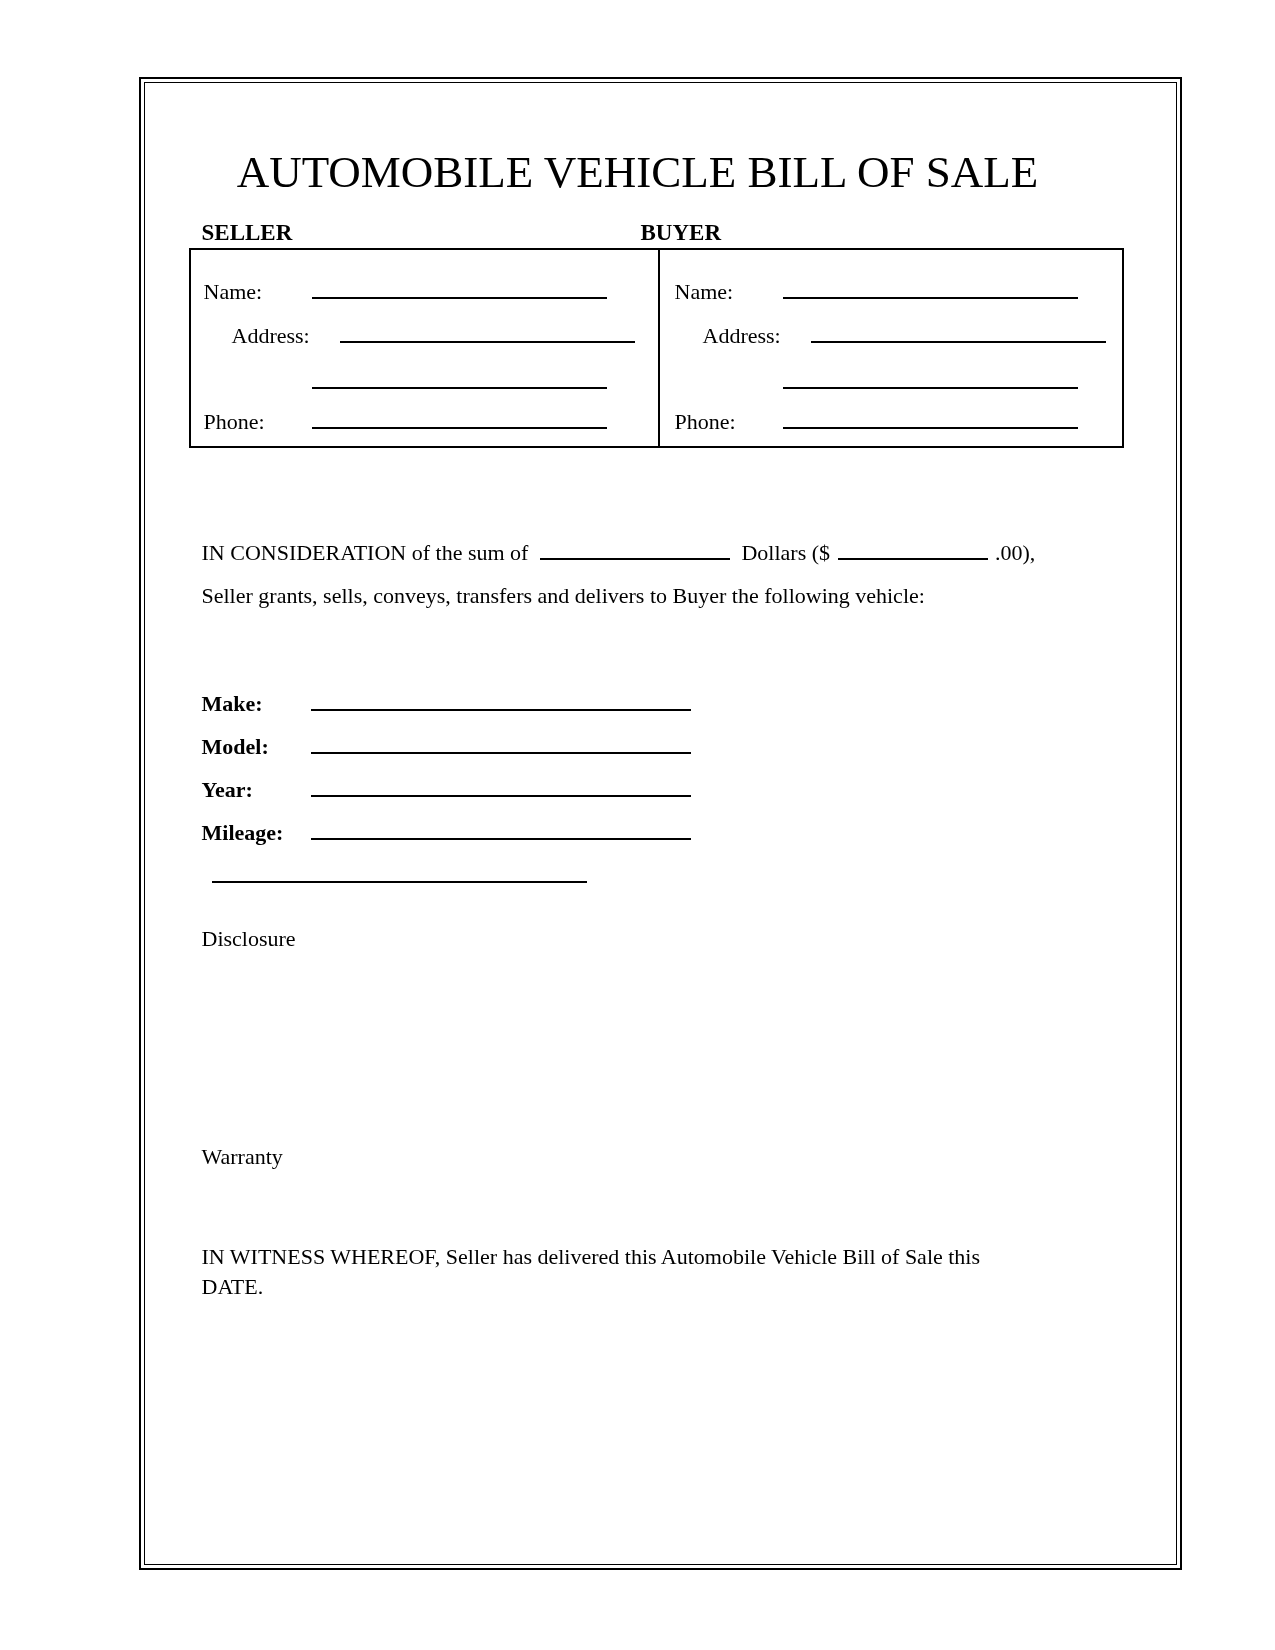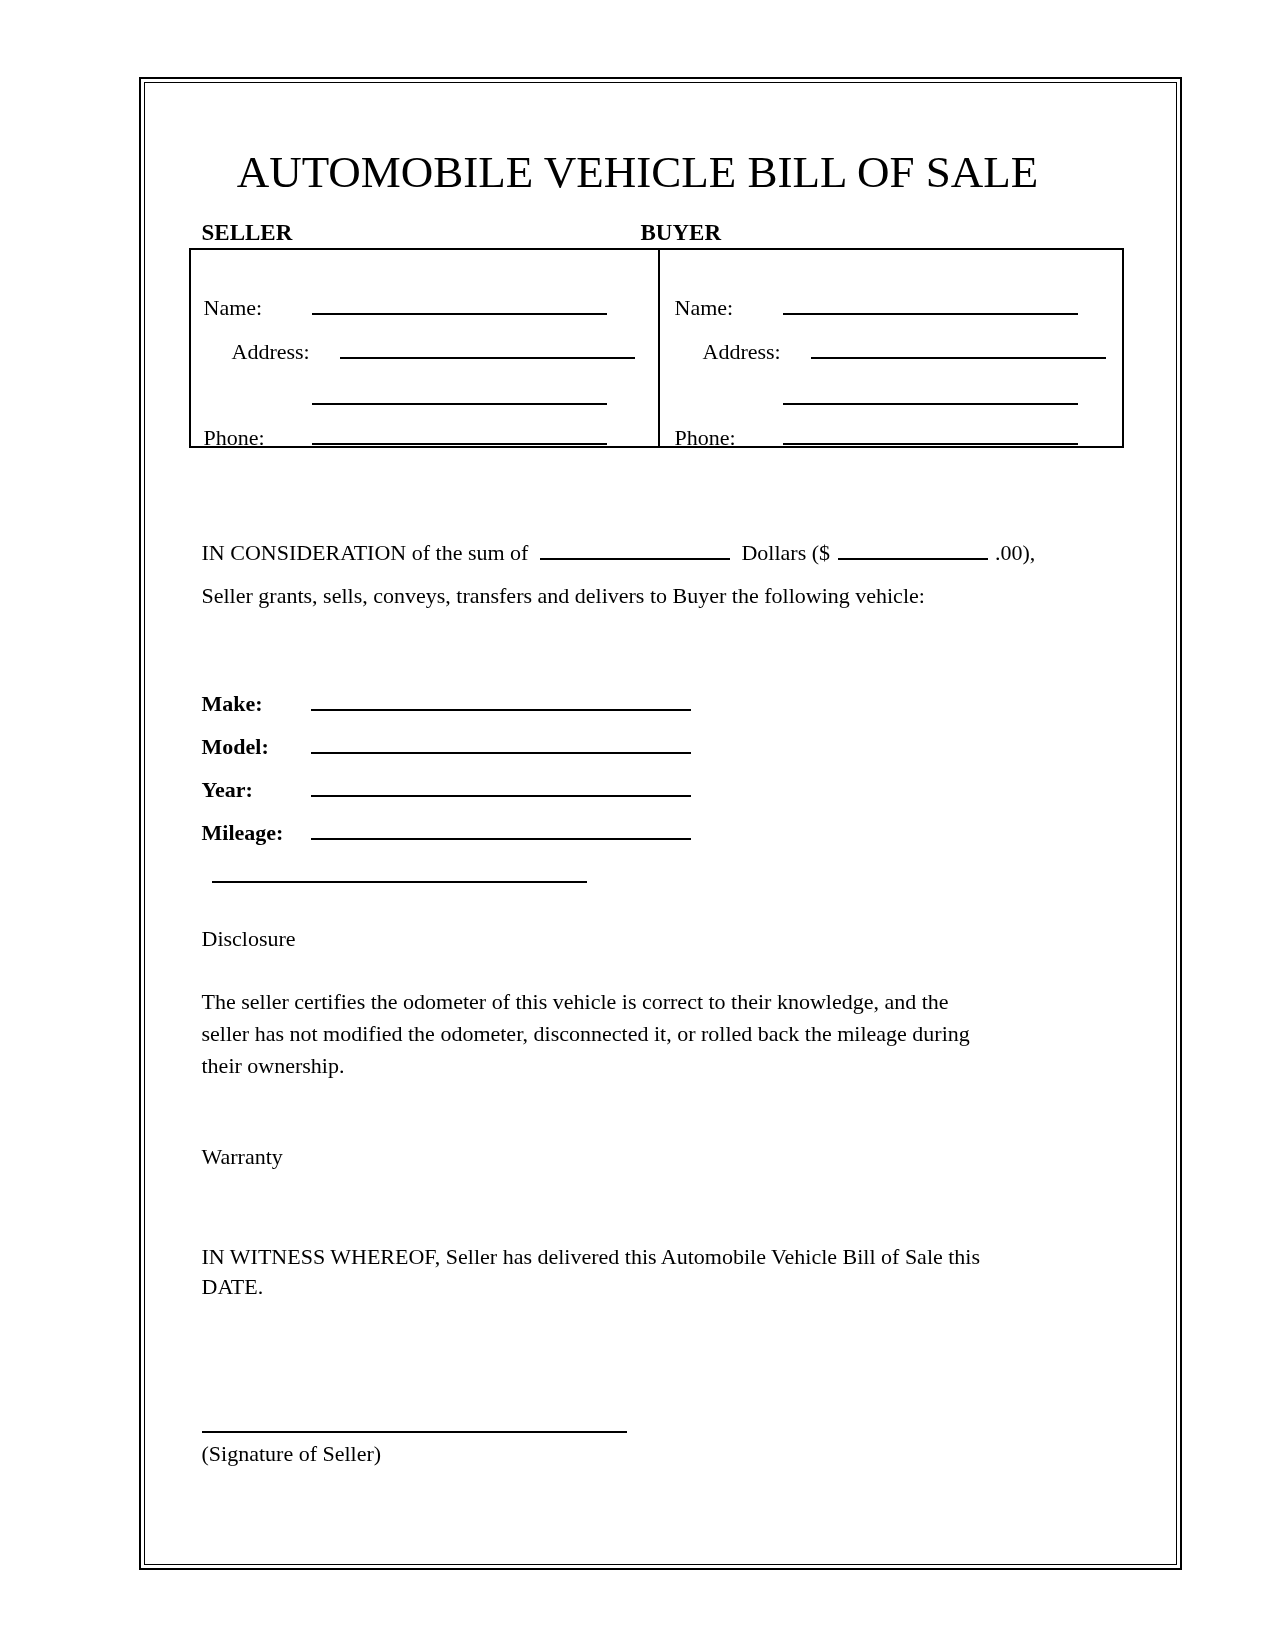--- a/index.html
+++ b/index.html
@@ -49,21 +49,21 @@
 
   .parties-table {
     position: absolute;
     left: 165px; top: 248px;
     width: 935px; height: 200px;
     border: 2px solid #000;
     display: flex;
   }
   .party-cell {
     height: 100%;
-    padding-top: 44px;
+    padding-top: 28px;
   }
   .party-cell.seller { width: 470px; border-right: 2px solid #000; padding-left: 13px; }
   .party-cell.buyer  { width: 463px; padding-left: 15px; }
 
   .field-row {
     display: flex;
     align-items: baseline;
     font-size: 22px;
     height: 28px;
   }
@@ -216,30 +216,21 @@
     <div class="vehicle-row">
       <span class="lbl">Mileage:</span>
       <span class="blank w-field"></span>
     </div>
     <div class="vehicle-row vin-row">
       <span class="blank w-vin"></span>
     </div>
   </div>
 
   <div class="section-heading heading-disclosure">Disclosure</div>
-  <div class="paragraph para-disclosure">
-    <div>The seller certifies the odometer of this vehicle is correct to their knowledge, and the</div>
-    <div>seller has not modified the odometer, disconnected it, or rolled back the mileage during</div>
-    <div>their ownership.</div>
-  </div>
 
   <div class="section-heading heading-warranty">Warranty</div>
 
   <div class="paragraph para-witness">
     <div>IN WITNESS WHEREOF, Seller has delivered this Automobile Vehicle Bill of Sale this</div>
     <div>DATE.</div>
   </div>
 
-  <div class="signature-block">
-    <div><span class="blank w-signature"></span></div>
-    <div class="signature-caption">(Signature of Seller)</div>
-  </div>
 </div>
 
 </body></html>

